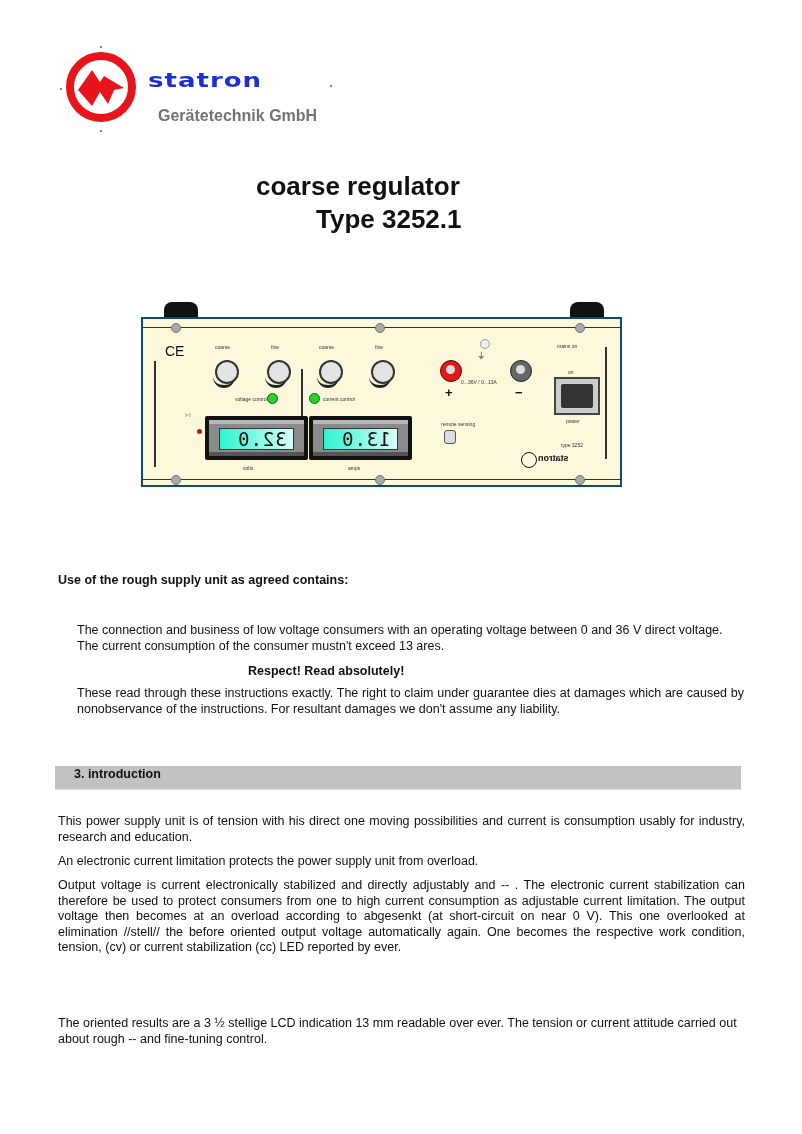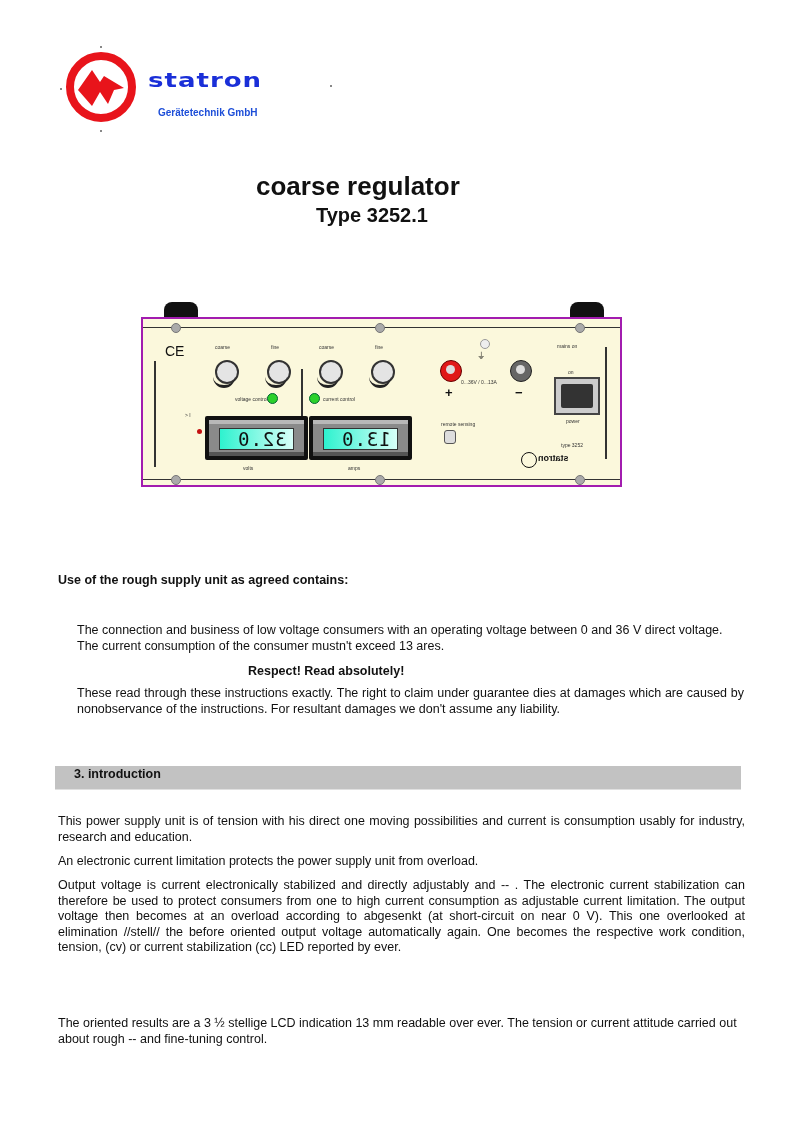--- a/index.html
+++ b/index.html
@@ -6,31 +6,31 @@
   body { width: 802px; height: 1134px; position: relative; overflow: hidden;
          font-family: "Liberation Sans", sans-serif; color: #111; }
   .abs { position: absolute; }
 
   
   .logo-circle { left: 66px; top: 52px; width: 70px; height: 70px; border-radius: 50%;
                  border: 8px solid #e8141b; box-sizing: border-box; background: #fff; }
   .logo-wordmark { left: 148px; top: 70px; font-family: "DejaVu Sans", sans-serif; font-weight: bold;
                    font-size: 26px; color: #1a2fd8; letter-spacing: 1px; line-height: 26px;
                    transform: scaleY(0.75); transform-origin: left top; }
-  .logo-sub { left: 158px; top: 107px; font-size: 10px; font-weight: bold; color: #1d4ed8; }
+  .logo-sub { left: 158px; top: 107px; font-size: 16px; font-weight: bold; color: #737373; }
   .dot { width: 2px; height: 2px; background: #888; }
 
   
   .title1 { left: 256px; top: 171px; font-size: 26px; font-weight: bold; }
-  .title2 { left: 316px; top: 204px; font-size: 20px; font-weight: bold; }
+  .title2 { left: 316px; top: 204px; font-size: 26px; font-weight: bold; }
 
   
   .foot { width: 34px; height: 16px; background: #111; border-radius: 8px 8px 0 0; top: 302px; }
   .panel { left: 141px; top: 317px; width: 481px; height: 170px; background: #fbf8dc;
-           border: 2px solid #a21caf; box-sizing: border-box; }
+           border: 2px solid #0c4a6e; box-sizing: border-box; }
   .rail { height: 1px; background: #333; }
   .screw { width: 8px; height: 8px; border-radius: 50%; background: #aaa; border: 1px solid #777; }
   .vline { width: 2px; background: #333; }
   .knob { width: 20px; height: 20px; border-radius: 50%; background: #e4e4e4; border: 2px solid #333; }
   .knob-arc { width: 22px; height: 10px; border-bottom: 3px solid #222; border-radius: 0 0 12px 12px; }
   .led-green { width: 9px; height: 9px; border-radius: 50%; background: #2bd12b; border: 1px solid #063; }
   .led-red { width: 5px; height: 5px; border-radius: 50%; background: #c41111; }
   .tiny { font-size: 5px; color: #333; }
   .lcd-frame { width: 103px; height: 44px; background: #111; border-radius: 2px; }
   .lcd-bezel { position: absolute; left: 4px; top: 4px; width: 95px; height: 36px; background: #8a8a8a;

